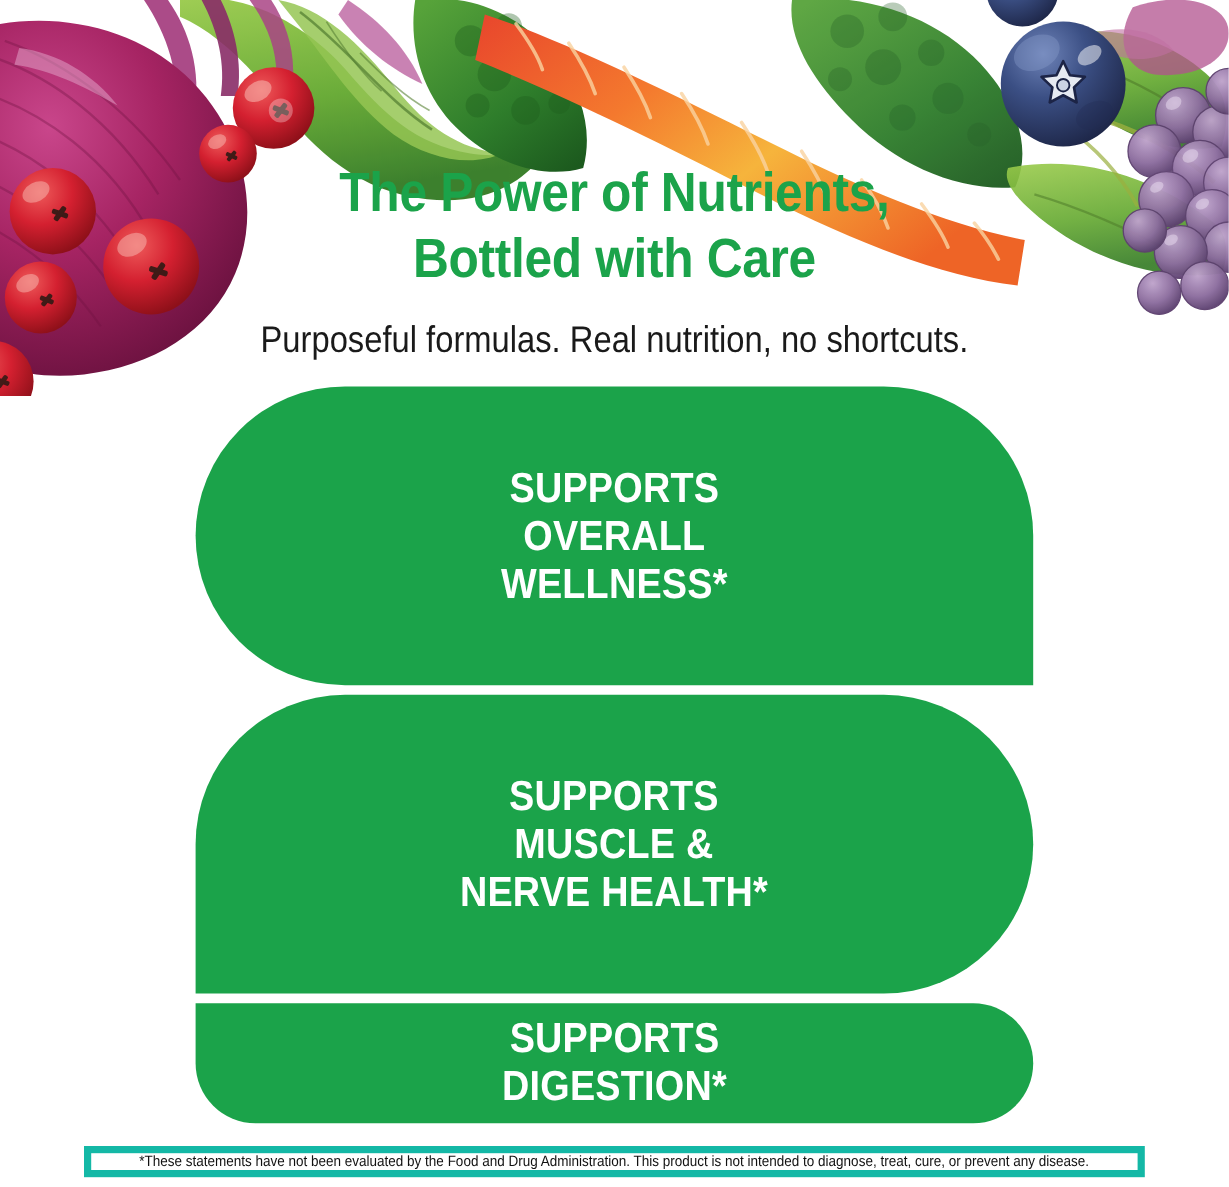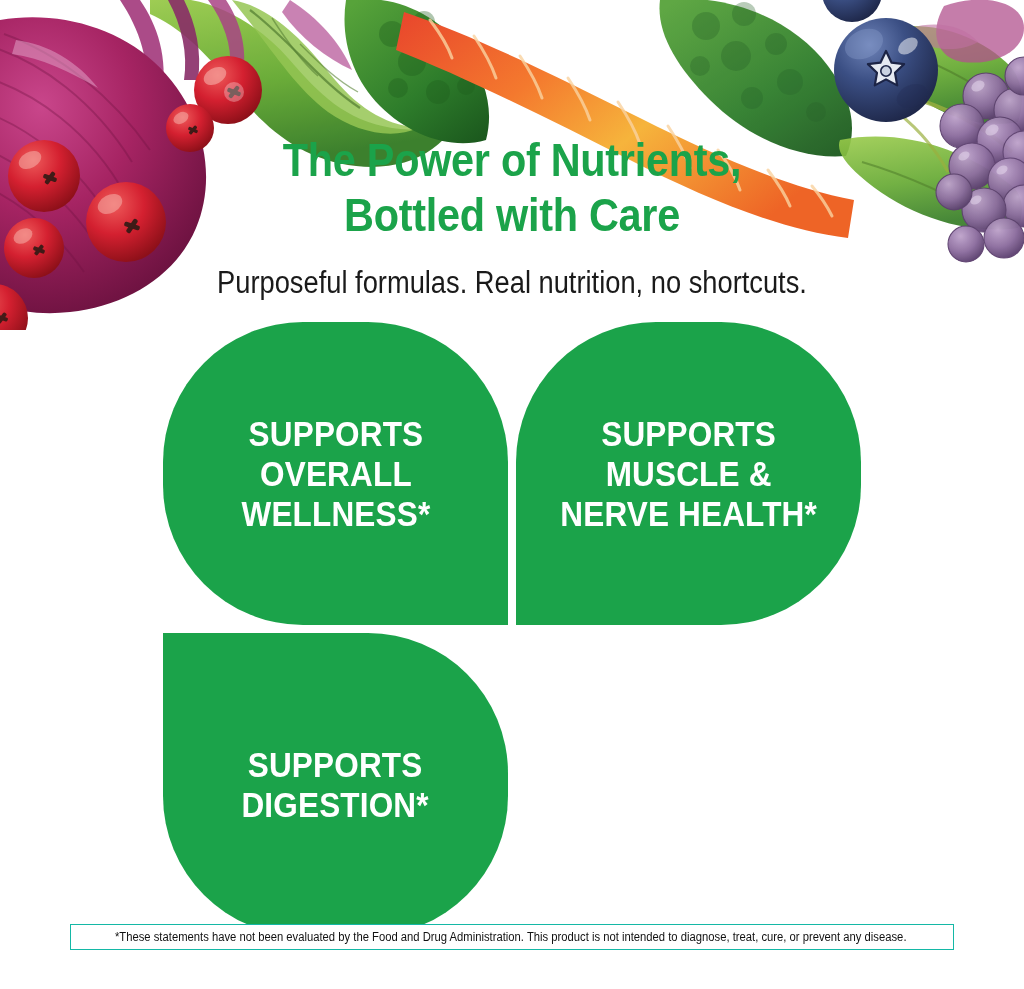--- a/index.html
+++ b/index.html
@@ -68,21 +68,21 @@
   }
 
   
   #clover {
     position:absolute;
     left:163px;
     top:322px;
     width:698px;
     height:614px;
     display:grid;
-    grid-template-columns:1fr 1fr;
+    grid-template-columns:1fr;
     grid-template-rows:1fr 1fr;
     column-gap:8px;
     row-gap:8px;
     z-index:4;
   }
   .petal {
     background:#1BA34A;
     display:flex;
     align-items:center;
     justify-content:center;
@@ -104,27 +104,28 @@
     letter-spacing:0.2px;
     transform:scaleX(0.9);
     transform-origin:center center;
     white-space:pre-line;
   }
 
   
   #disclaimer {
     position:absolute;
     left:70px;
-    top:924px;
+    top:955px;
     width:884px;
     height:26px;
-    border:1px solid #14b8a6;
+    border:6px solid #14b8a6;
     background:#ffffff;
     display:flex;
     align-items:center;
+    justify-content:center;
     z-index:6;
   }
   #disclaimer-text {
     color:#111111;
     font-family:"Liberation Sans Narrow","Liberation Sans", sans-serif;
     font-size:12.5px;
     line-height:14px;
     transform:scaleX(0.9);
     transform-origin:center center;
     white-space:nowrap;

